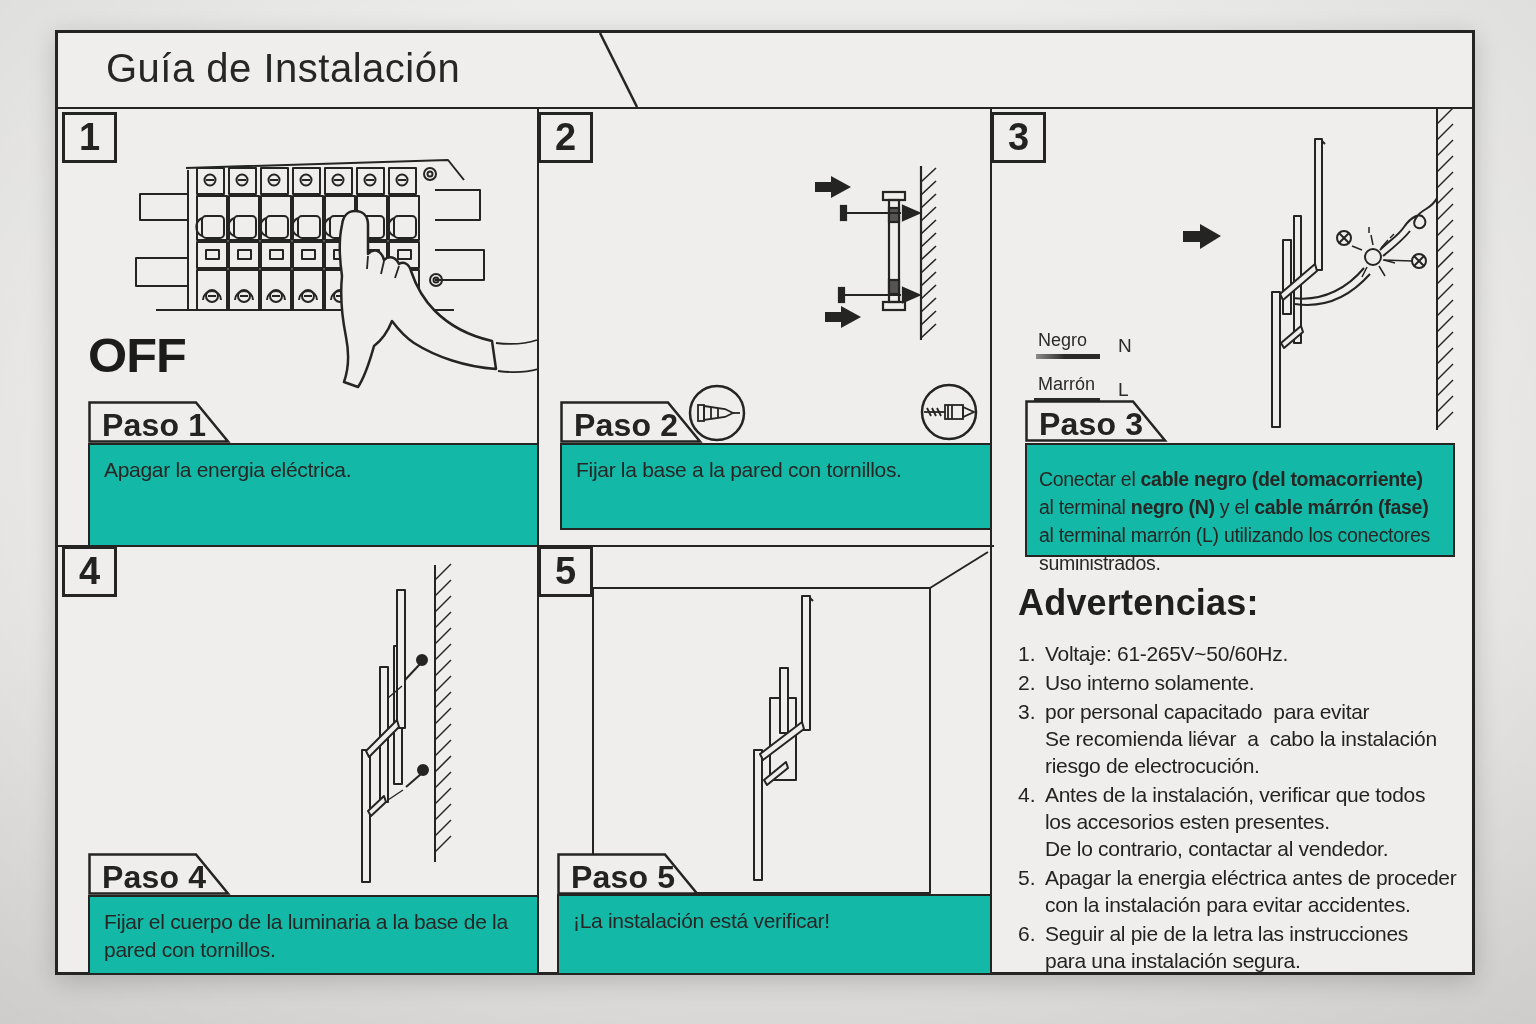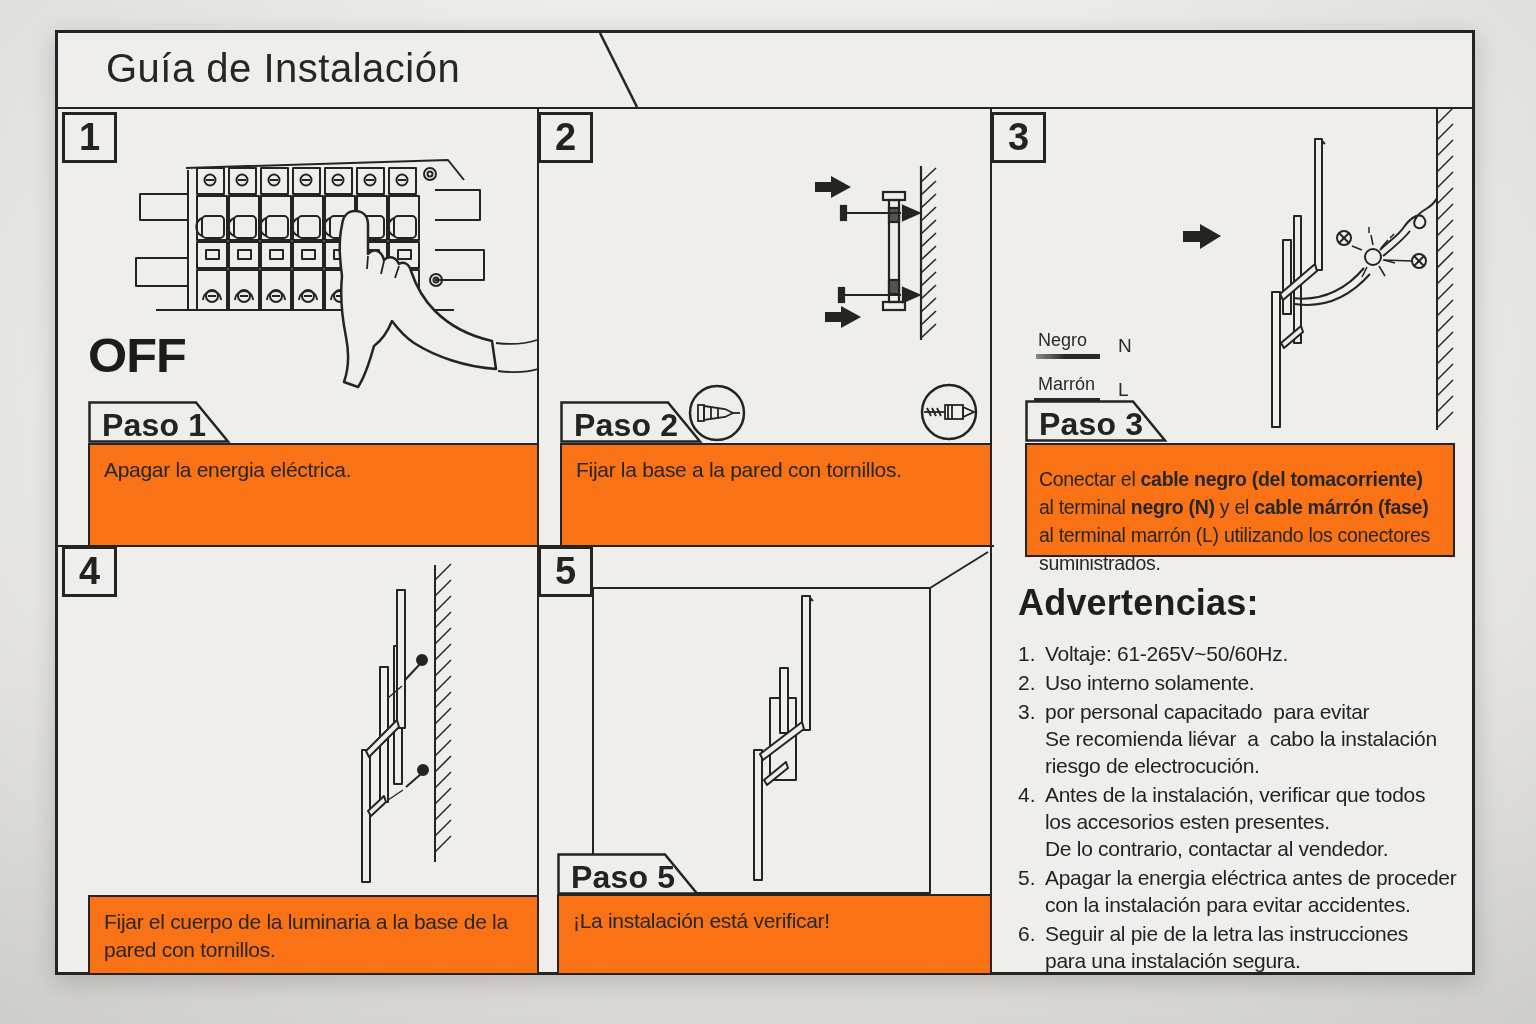--- a/index.html
+++ b/index.html
@@ -24,21 +24,21 @@
   .title-diag{position:absolute;left:535px;top:0;width:100px;height:74px;}
   .numbox{
     position:absolute;width:55px;height:51px;border:3px solid #242422;background:#efeeec;
     box-sizing:border-box;display:flex;align-items:center;justify-content:center;
     font-size:38px;font-weight:700;z-index:4;
   }
   .tab{position:absolute;width:150px;height:42px;z-index:5;}
   .tab svg{position:absolute;left:0;top:0;}
   .tab .tab-label{position:absolute;left:14px;top:6px;font-size:32px;font-weight:700;letter-spacing:0.2px;}
   .capbox{
-    position:absolute;border:2px solid #242422;background:#f97316;box-sizing:border-box;
+    position:absolute;border:2px solid #242422;background:#14b8a6;box-sizing:border-box;
     padding:11px 14px;font-size:21px;line-height:1.35;letter-spacing:-0.3px;z-index:4;color:#262625;
   }
   .capbox3{font-size:19.5px;line-height:28px;padding:20px 12px;}
   .off-label{
     position:absolute;left:30px;top:295px;font-size:48px;font-weight:900;letter-spacing:-1px;
     transform:scaleX(1.05);transform-origin:left;color:#1c1c1b;z-index:3;
   }
   .illu{position:absolute;pointer-events:none;z-index:2;}
   .detail-circle{position:absolute;width:60px;height:60px;z-index:6;}
   .legend{position:absolute;left:976px;top:297px;width:170px;z-index:3;font-size:18px;color:#2a2a29;}
@@ -432,29 +432,35 @@
         <path d="M1.5,1.5 H108 L140,40.5 H1.5 Z" fill="#efeeec" stroke="#242422" stroke-width="2.5"></path>
       </svg>
     <span class="tab-label">Paso 2</span>
   </div>
   <div class="tab" style="left:967px;top:367px;">
     <svg width="150" height="42">
         <path d="M1.5,1.5 H108 L140,40.5 H1.5 Z" fill="#efeeec" stroke="#242422" stroke-width="2.5"></path>
       </svg>
     <span class="tab-label">Paso 3</span>
   </div>
+  <div class="tab" style="left:30px;top:820px;">
+    <svg width="150" height="42">
+        <path d="M1.5,1.5 H108 L140,40.5 H1.5 Z" fill="#efeeec" stroke="#242422" stroke-width="2.5"></path>
+      </svg>
+    <span class="tab-label">Paso 4</span>
+  </div>
   <div class="tab" style="left:499px;top:820px;">
     <svg width="150" height="42">
         <path d="M1.5,1.5 H108 L140,40.5 H1.5 Z" fill="#efeeec" stroke="#242422" stroke-width="2.5"></path>
       </svg>
     <span class="tab-label">Paso 5</span>
   </div>
 
   <div class="capbox" style="left:30px;top:410px;width:451px;height:104px;">Apagar la energia eléctrica.</div>
-  <div class="capbox" style="left:502px;top:410px;width:432px;height:104px;">Fijar la base a la pared con tornillos.</div>
+  <div class="capbox" style="left:502px;top:410px;width:432px;height:87px;">Fijar la base a la pared con tornillos.</div>
   <div class="capbox capbox3" style="left:967px;top:410px;width:430px;height:114px;"><span style="font-weight: 400;">Conectar el </span><span style="font-weight: 700;">cable negro (del tomacorriente)</span><span style="font-weight: 400;"> al terminal </span><span style="font-weight: 700;">negro (N)</span><span style="font-weight: 400;"> y el </span><span style="font-weight: 700;">cable márrón (fase)</span><span style="font-weight: 400;"> al terminal marrón (L) utilizando los conectores suministrados.</span></div>
   <div class="capbox" style="left:30px;top:862px;width:451px;height:80px;">Fijar el cuerpo de la luminaria a la base de la pared con tornillos.</div>
   <div class="capbox" style="left:499px;top:861px;width:435px;height:81px;">¡La instalación está verificar!</div>
 
   <div class="warnings">
     <div class="warn-heading">Advertencias:</div>
     <div id="warnings-list">
         <div class="warn-item">
           <span class="warn-num">1.</span>
           <div class="warn-lines">

